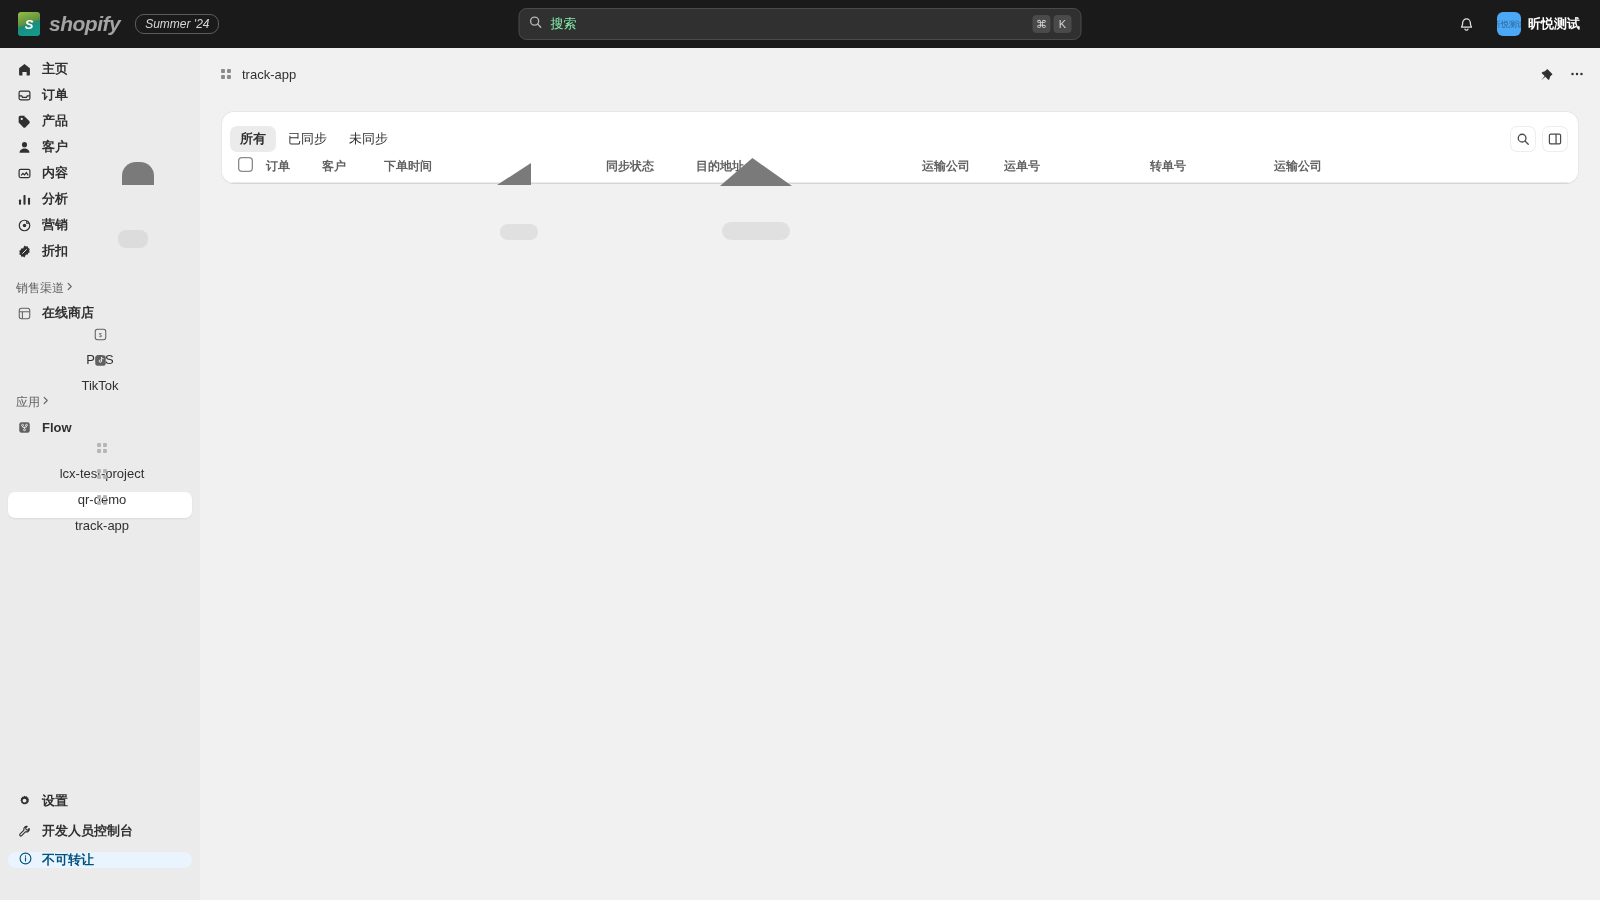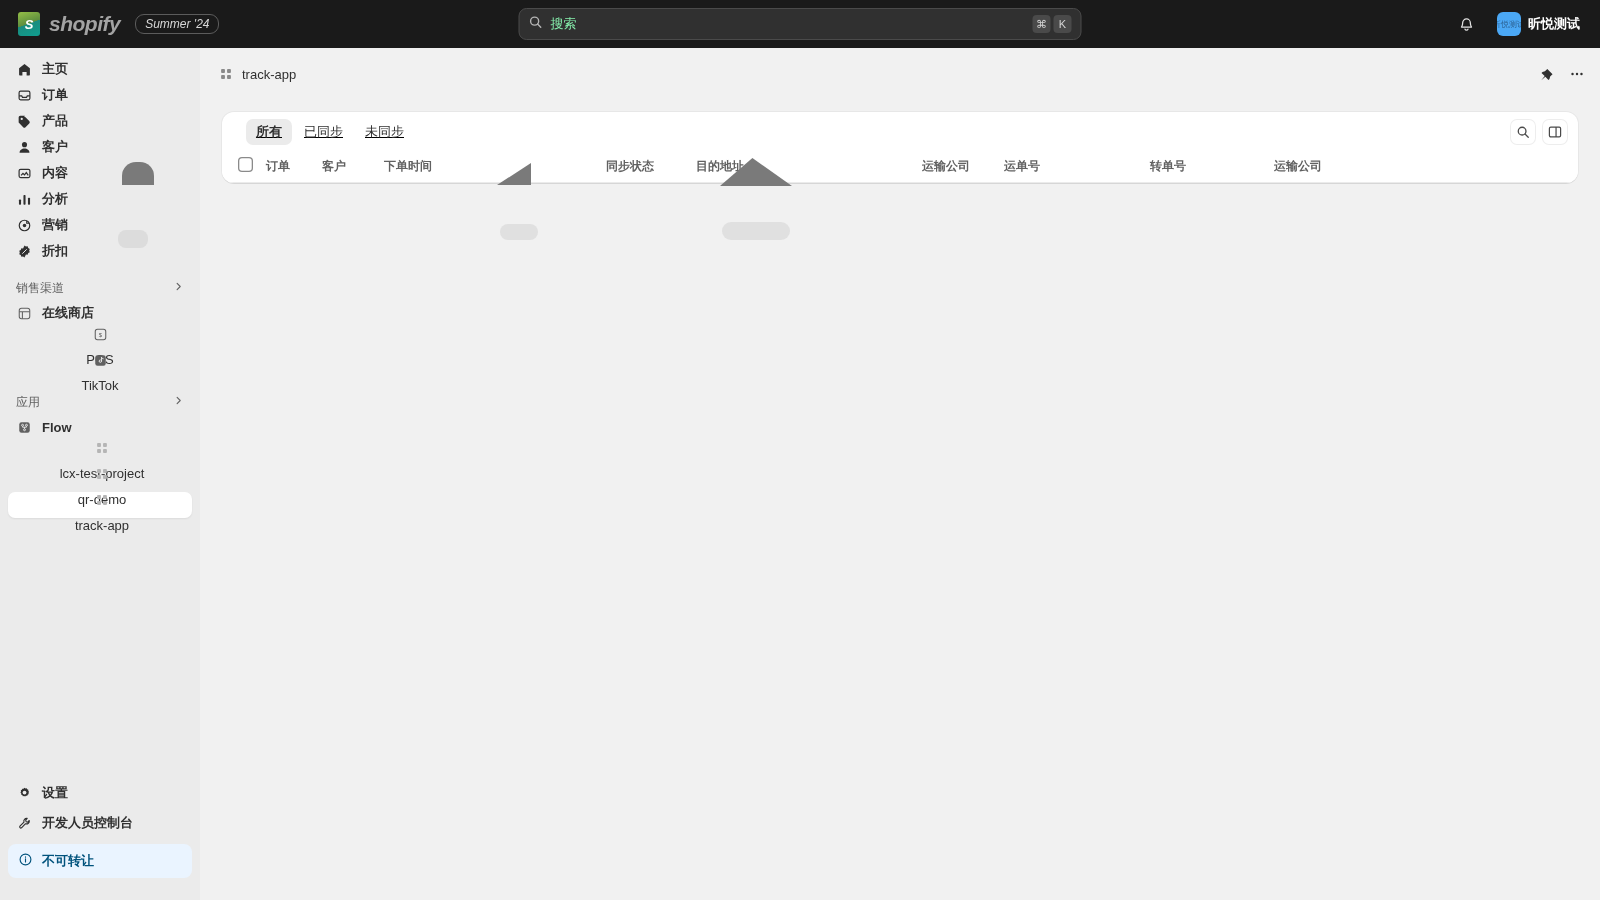--- a/index.html
+++ b/index.html
@@ -70,28 +70,28 @@
     display: flex; align-items: center; gap: 10px;
     height: 26px; margin: 0 8px 0 8px; padding: 0 8px;
     border-radius: 7px; cursor: pointer; color: #303030;
     font-size: 13px; font-weight: bold;
   }
   .nav-item.sub { font-weight: normal; padding-left: 12px; flex-direction: column; }
   .nav-item.active { background: #fff; box-shadow: 0 1px 2px rgba(0,0,0,.07); }
   .nav-item .ico { width: 16px; height: 16px; display: flex; align-items: center; justify-content: center; flex: 0 0 16px; }
   .nav-gap { height: 12px; }
   .nav-section {
-    display: flex; align-items: center; justify-content: space-between;
+    display: flex; align-items: center; 
     padding: 0 16px 0 16px; height: 24px; color: #616161; font-size: 12px;
     cursor: pointer;
   }
-  .sidebar-bottom { padding-bottom: 14px; }
+  .sidebar-bottom { padding-bottom: 24px; }
   .notice {
     margin: 6px 8px 8px 8px; background: #eaf4ff; border-radius: 8px;
-    display: flex; align-items: center; gap: 9px; height: 34px; padding: 0 10px;
+    display: flex; align-items: center; gap: 9px; height: 16px; padding: 0 10px;
     color: #00527c; font-size: 13px; font-weight: bold; cursor: pointer;
   }
 
   
   .main { flex: 1; background: #f1f1f1; display: flex; flex-direction: column; min-width: 0; }
   .crumb-bar {
     height: 32px; display: flex; align-items: center; padding: 0 18px 0 18px;
     gap: 9px; position: relative; margin-top: 10px;
   }
   .crumb-ico { width: 15px; height: 15px; display: flex; align-items: center; justify-content: center; }
@@ -100,23 +100,22 @@
   .crumb-actions .btn { width: 18px; height: 18px; display: flex; align-items: center; justify-content: center; cursor: pointer; }
 
   .page-title { font-size: 21px; font-weight: bold; color: #303030; padding: 16px 0 0 22px; }
 
   .card {
     margin: 22px 22px 0 22px; background: #fff; border-radius: 12px;
     box-shadow: 0 1px 0 rgba(0,0,0,.07), 0 0 0 1px rgba(0,0,0,.04);
     overflow: hidden; position: relative;
   }
   .tabs-row {
-    height: 40px; display: flex; align-items: center; padding: 0 24px;
+    height: 40px; display: flex; align-items: flex-end; padding: 0 8px;
     position: relative;
-    text-decoration: underline;
   }
   .tab {
     font-size: 13px; color: #303030; padding: 4px 10px; border-radius: 7px;
     cursor: pointer; font-weight: bold; margin-right: 2px;
   }
   .tab.active { background: #ebebeb; }
   .tab:not(.active) { font-weight: normal; }
   .tabs-right { position: absolute; right: 10px; display: flex; gap: 6px; }
   .icon-btn {
     width: 26px; height: 26px; border-radius: 7px; background: #fff;

